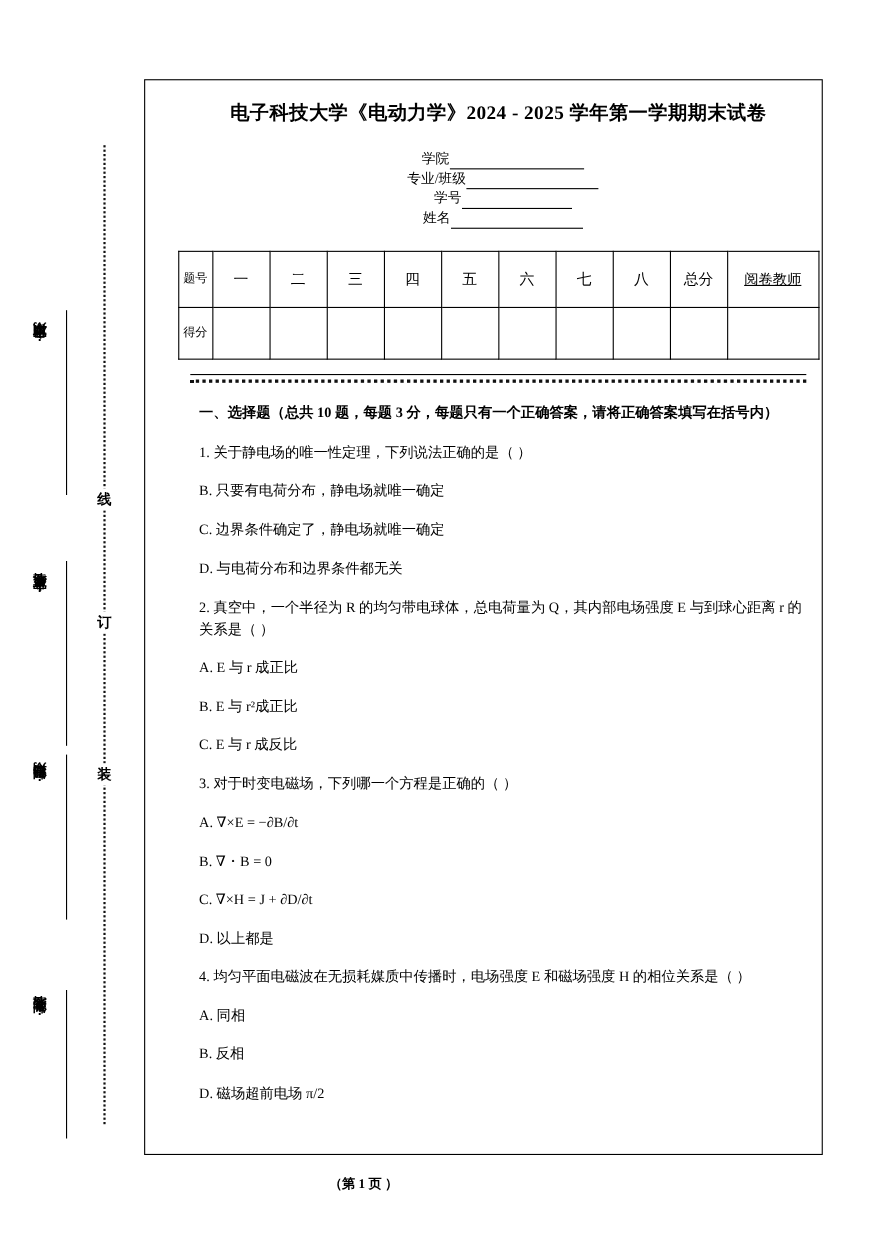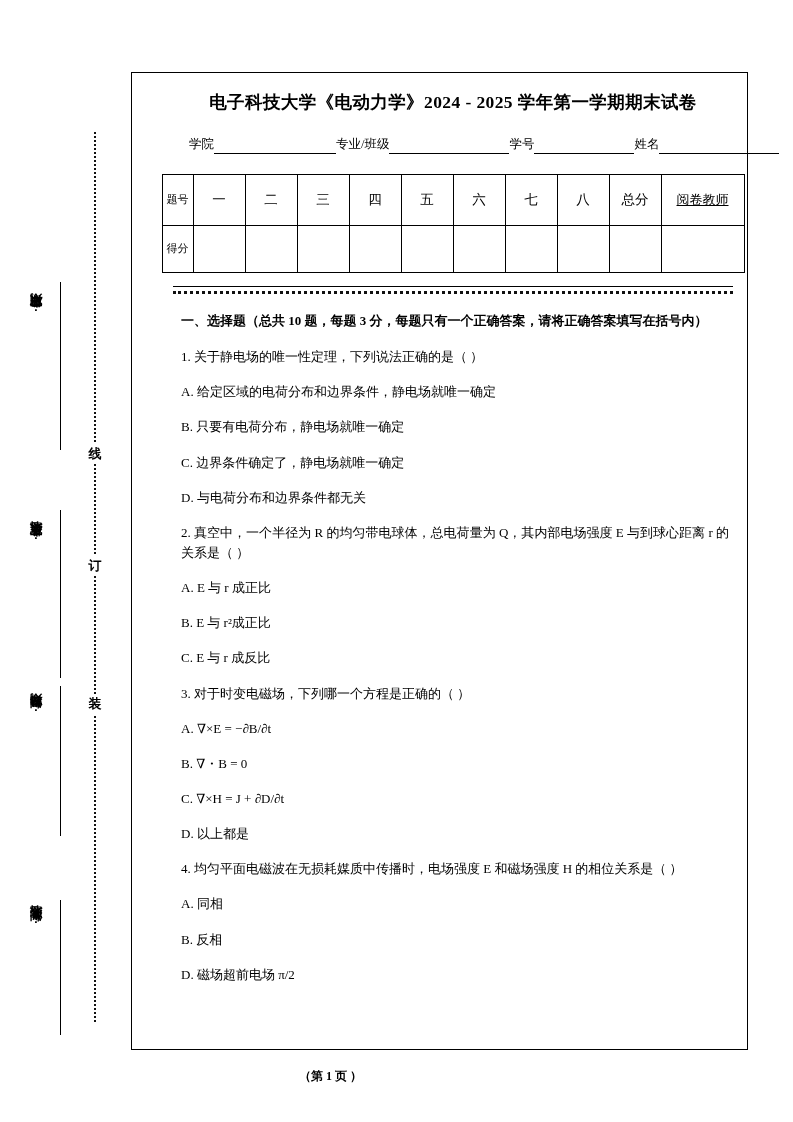--- a/index.html
+++ b/index.html
@@ -84,20 +84,21 @@
     white-space: nowrap;
   }
 
   
   #info-line {
     display: flex;
     align-items: center;
     margin: 22px 22px 0 30px;
     font-size: 12.5px;
     white-space: nowrap;
+    flex-direction: column;
   }
   #info-line .fld { display: flex; align-items: flex-end; }
   #info-line .lbl { padding-bottom: 1px; }
   #info-line .ul {
     border-bottom: 1px solid #000;
     height: 13px;
   }
   .ul-college { width: 122px; }
   .ul-major   { width: 120px; }
   .ul-sid     { width: 100px; }
@@ -259,21 +260,20 @@
   </table>
 
   <div id="sep-solid"></div>
   <div id="sep-dotted"></div>
 
   <div id="body-content">
 
     <div class="section-head">一、选择题（总共 10 题，每题 3 分，每题只有一个正确答案，请将正确答案填写在括号内）</div>
 
     <div class="q-stem">1.  关于静电场的唯一性定理，下列说法正确的是（   ）</div>
-    <div class="q-opt">A.  给定区域的电荷分布和边界条件，静电场就唯一确定</div>
     <div class="q-opt">B.  只要有电荷分布，静电场就唯一确定</div>
     <div class="q-opt">C.  边界条件确定了，静电场就唯一确定</div>
     <div class="q-opt">D.  与电荷分布和边界条件都无关</div>
 
     <div class="q-stem">2.  真空中，一个半径为 R 的均匀带电球体，总电荷量为 Q，其内部电场强度 E 与到球心距离 r 的关系是（   ）</div>
     <div class="q-opt">A.  E 与 r 成正比</div>
     <div class="q-opt">B.  E 与 r²成正比</div>
     <div class="q-opt">C.  E 与 r 成反比</div>
 
     <div class="q-stem">3.  对于时变电磁场，下列哪一个方程是正确的（   ）</div>

